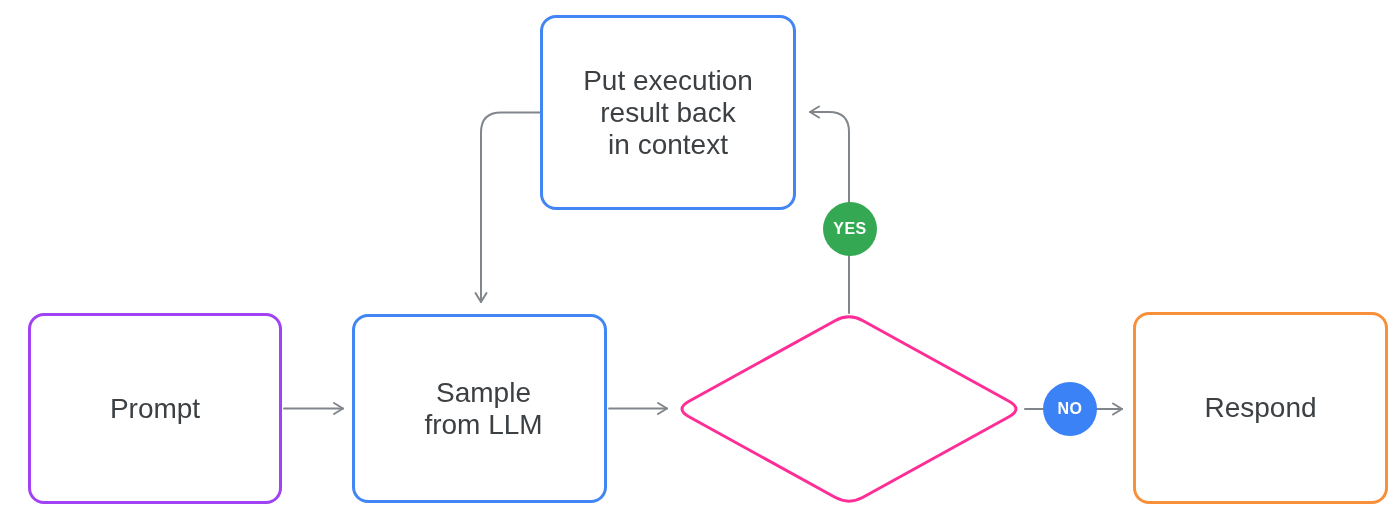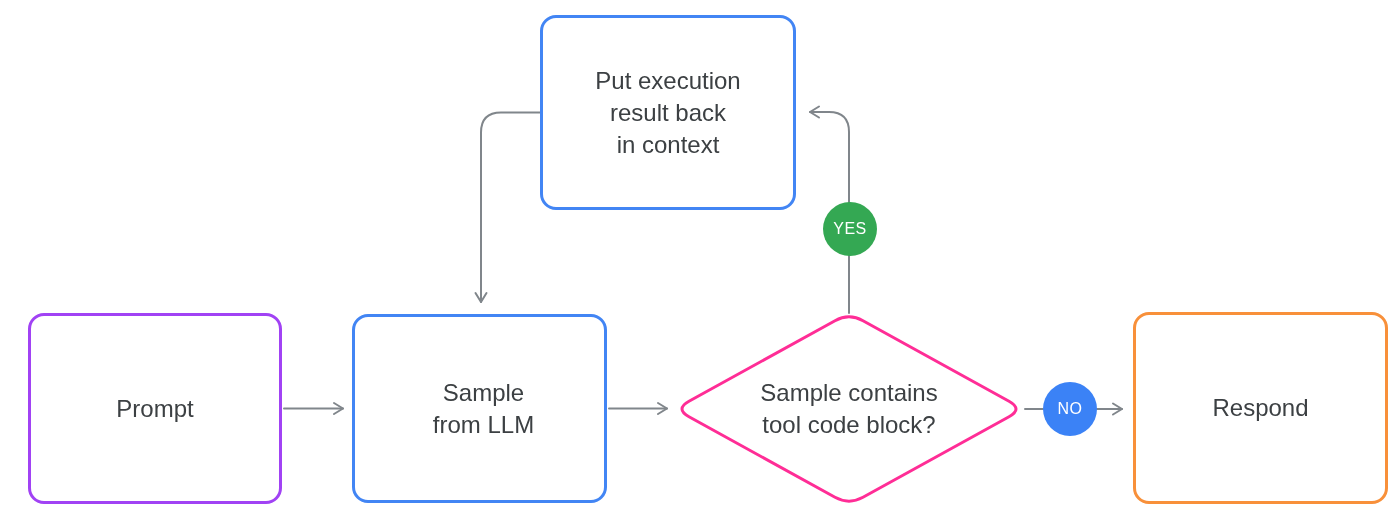--- a/index.html
+++ b/index.html
@@ -19,21 +19,21 @@
   .node {
     position: absolute;
     box-sizing: border-box;
     background: #ffffff;
     border: 3px solid #888;
     border-radius: 16px;
     display: flex;
     align-items: center;
     justify-content: center;
     text-align: center;
-    font-size: 24px;
+    font-size: 28px;
     line-height: 32px;
   }
   .node .label, .diamond-label .label {
     white-space: pre-line;
   }
   .diamond-label {
     position: absolute;
     display: flex;
     align-items: center;
     justify-content: center;
@@ -45,21 +45,21 @@
   .badge {
     position: absolute;
     width: 54px;
     height: 54px;
     border-radius: 50%;
     display: flex;
     align-items: center;
     justify-content: center;
     font-size: 16px;
     letter-spacing: 0.5px;
-    font-weight: 400;
+    font-weight: 700;
   }
 </style>
 </head>
 <body>
 
 <div class="canvas" style="background-color: rgb(255, 255, 255); color: rgb(60, 64, 67);">
 
   <svg class="edges-layer" viewBox="0 0 1396 526" xmlns="http://www.w3.org/2000/svg">
     <defs>
       <marker id="arrowhead" markerUnits="userSpaceOnUse" markerWidth="16" markerHeight="16" viewBox="0 0 16 16" refX="13" refY="8" orient="auto">
@@ -91,24 +91,20 @@
     <span class="label">Sample
 from LLM</span>
   </div>
 
   <div class="node" style="left: 540px; top: 15px; width: 256px; height: 195px; border-color: rgb(66, 133, 244);">
     <span class="label">Put execution
 result back
 in context</span>
   </div>
 
-  <div class="diamond-label" style="left:684px; top:315px; width:330px; height:188px;">
-    <span class="label">Sample contains
-tool code block?</span>
-  </div>
 
   <div class="node" style="left: 1133px; top: 312px; width: 255px; height: 192px; border-color: rgb(248, 144, 58);">
     <span class="label">Respond</span>
   </div>
 
   <div class="badge" style="left: 823px; top: 202px; background-color: rgb(52, 168, 83); color: rgb(255, 255, 255);">
     <span>YES</span>
   </div>
 
   <div class="badge" style="left: 1043px; top: 382px; background-color: #3b82f6; color: rgb(255, 255, 255);">

